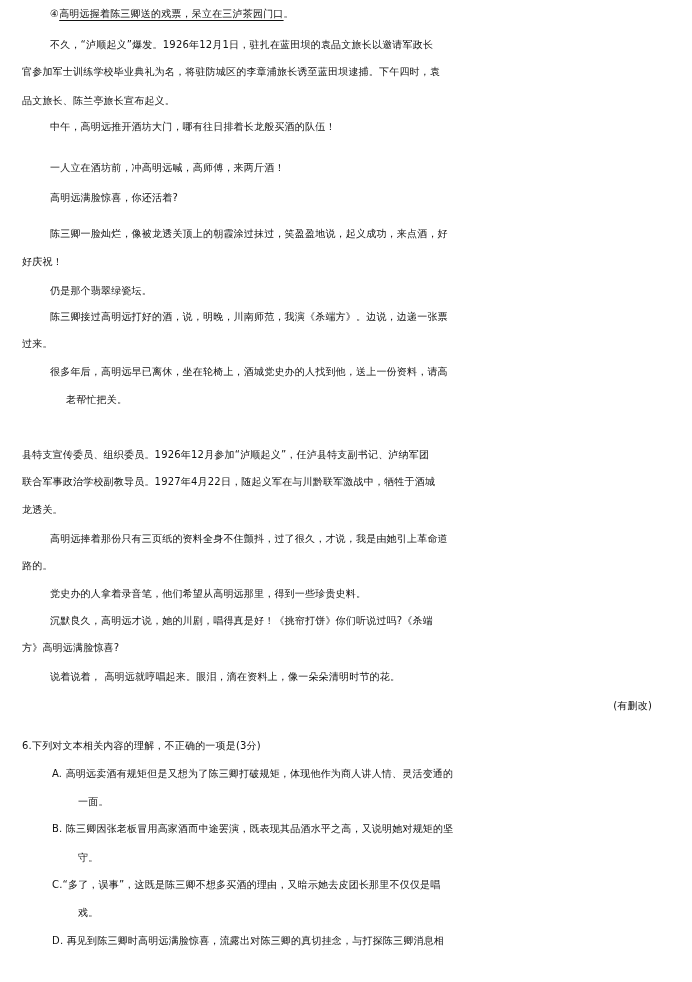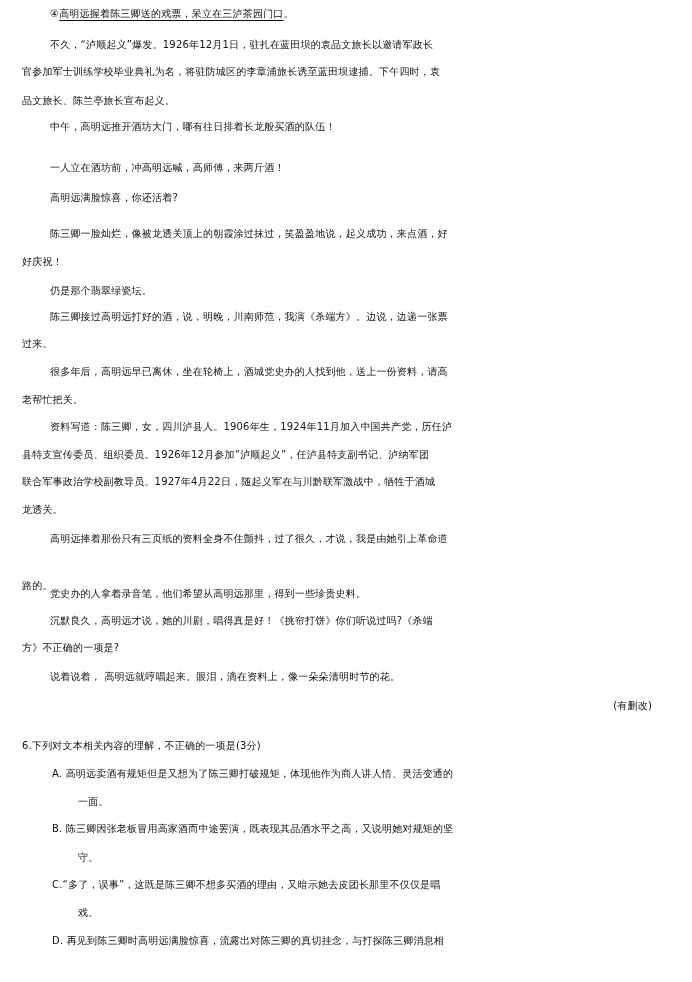--- a/index.html
+++ b/index.html
@@ -39,34 +39,33 @@
 
   <div class="ln" style="top:252px;">好庆祝！</div>
   <div class="ln ind" style="top:224px;">陈三卿一脸灿烂，像被龙透关顶上的朝霞涂过抹过，笑盈盈地说，起义成功，来点酒，好</div>
 
   <div class="ln ind" style="top:281px;">仍是那个翡翠绿瓷坛。</div>
 
   <div class="ln ind" style="top:307px;">陈三卿接过高明远打好的酒，说，明晚，川南师范，我演《杀端方》。边说，边递一张票</div>
   <div class="ln" style="top:334px;">过来。</div>
 
   <div class="ln ind" style="top:362px;">很多年后，高明远早已离休，坐在轮椅上，酒城党史办的人找到他，送上一份资料，请高</div>
-  <div class="ln" style="top:390px;">老帮忙把关。</div>
+  <div class="ln" style="top:390px;margin-left:44px;">老帮忙把关。</div>
 
-  <div class="ln ind" style="top:417px;">资料写道：陈三卿，女，四川泸县人。1906年生，1924年11月加入中国共产党，历任泸</div>
   <div class="ln" style="top:445px;">县特支宣传委员、组织委员。1926年12月参加“泸顺起义”，任泸县特支副书记、泸纳军团</div>
   <div class="ln" style="top:472px;">联合军事政治学校副教导员。1927年4月22日，随起义军在与川黔联军激战中，牺牲于酒城</div>
   <div class="ln" style="top:500px;">龙透关。</div>
 
   <div class="ln ind" style="top:529px;">高明远捧着那份只有三页纸的资料全身不住颤抖，过了很久，才说，我是由她引上革命道</div>
-  <div class="ln" style="top:556px;margin-top:20px;">路的。</div>
+  <div class="ln" style="top:556px;">路的。</div>
 
   <div class="ln ind" style="top:611px;">沉默良久，高明远才说，她的川剧，唱得真是好！《挑帘打饼》你们听说过吗?《杀端</div>
 
   <div class="ln ind" style="top:584px;">党史办的人拿着录音笔，他们希望从高明远那里，得到一些珍贵史料。</div>
-  <div class="ln" style="top:638px;">方》不正确的一项是?</div>
+  <div class="ln" style="top:638px;">方》高明远满脸惊喜?</div>
 
   <div class="ln ind" style="top:667px;">说着说着， 高明远就哼唱起来。眼泪，滴在资料上，像一朵朵清明时节的花。</div>
 
   <div class="ln right" style="top:696px; text-align:right;">(有删改)</div>
 
   <div class="ln" style="top:736px;">6.下列对文本相关内容的理解，不正确的一项是(3分)</div>
 
   <div class="ln opt" style="top:764px;">
     <span>A.</span>&nbsp;<span>高明远卖酒有规矩但是又想为了陈三卿打破规矩，体现他作为商人讲人情、灵活变通的</span>
   </div>

